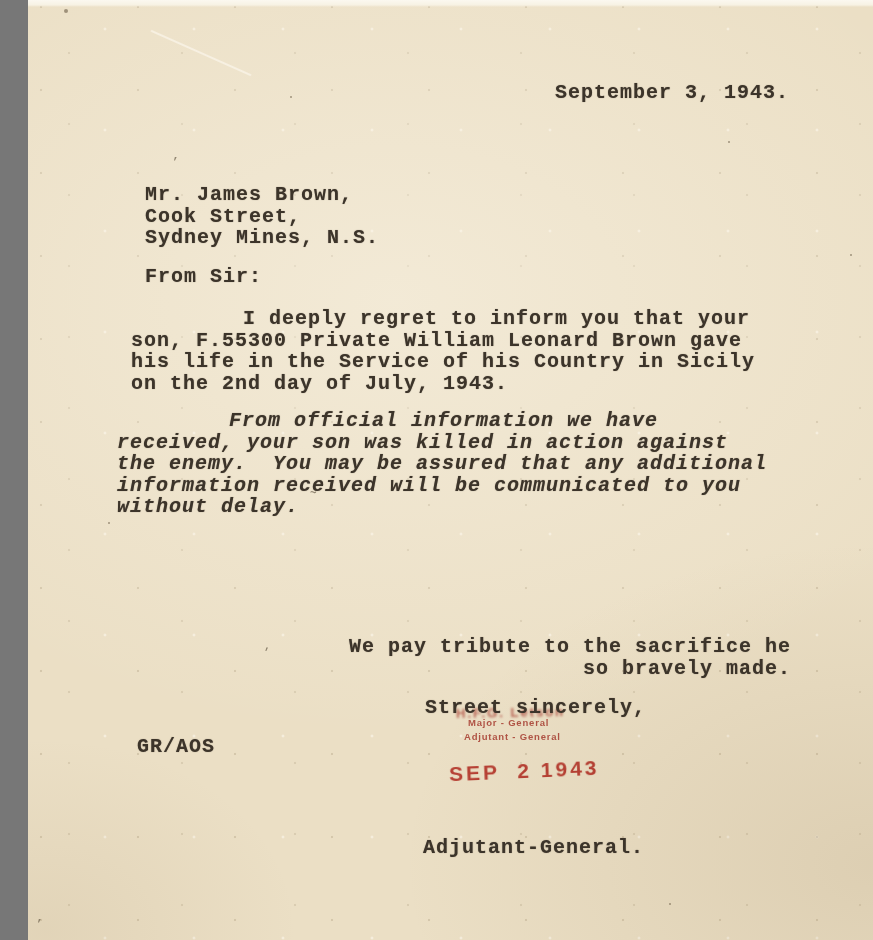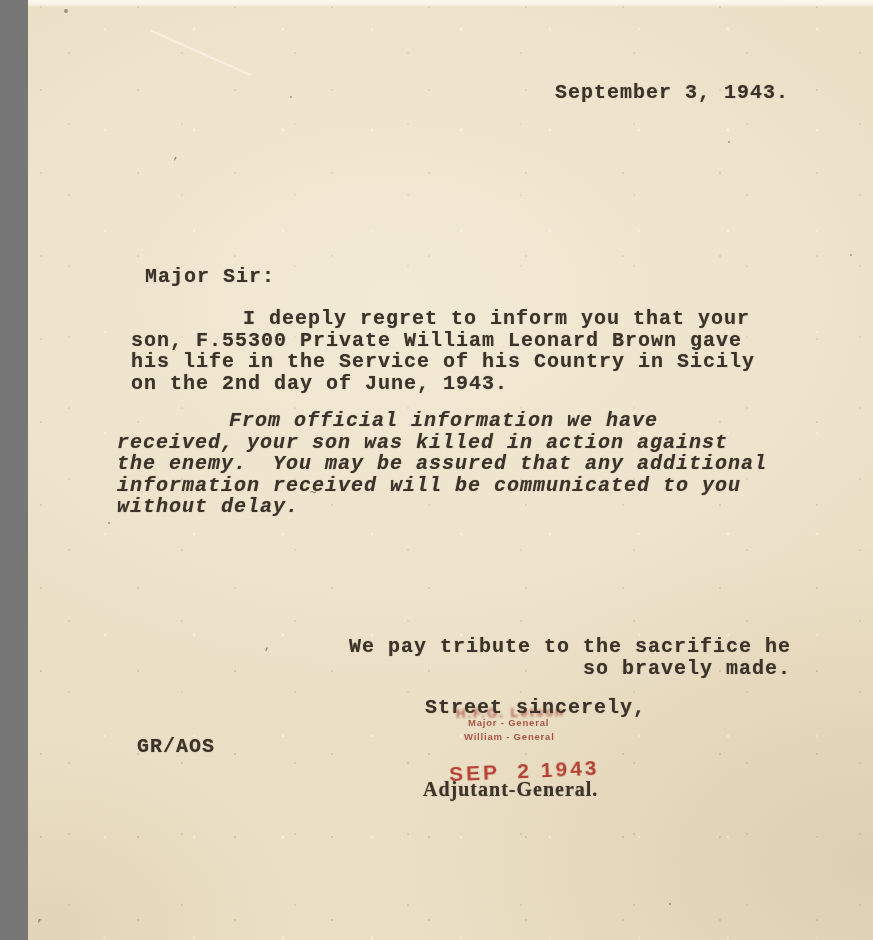--- a/index.html
+++ b/index.html
@@ -69,49 +69,52 @@
 </style>
 </head>
 <body>
 
 <div class="sheet">
   <div class="top-strip"></div>
   <div class="scratch"></div>
 
   <div class="typed" style="left:527px;top:82px;">September 3, 1943.</div>
 
+  <div class="typed" style="left:117px;top:184px;">Mr. James Brown,
+Cook Street,
+Sydney Mines, N.S.</div>
 
-  <div class="typed" style="left:117px;top:266px;">Major Sir:</div>
+  <div class="typed" style="left:117px;top:266px;">From Sir:</div>
 
   <div class="typed para" style="left:103px;top:308px;">I deeply regret to inform you that your
 son, F.55300 Private William Leonard Brown gave
 his life in the Service of his Country in Sicily
-on the 2nd day of June, 1943.</div>
+on the 2nd day of July, 1943.</div>
 
   <div class="typed para" style="left:89px;top:410px;font-style:italic;">From official information we have
 received, your son was killed in action against
 the enemy.  You may be assured that any additional
 information received will be communicated to you
 without delay.</div>
 
 
   <div class="typed para" style="left:103px;top:636px;text-align:right;">We pay tribute to the sacrifice he
 so bravely made.</div>
 
   <div class="typed" style="left:397px;top:697px;">Street sincerely,</div>
 
   <div class="stamp stamp-name">H.F.G. Letson</div>
   <div class="stamp stamp-small1">Major - General</div>
-  <div class="stamp stamp-small2">William - General</div>
+  <div class="stamp stamp-small2">Adjutant - General</div>
 
   <div class="typed" style="left:109px;top:736px;">GR/AOS</div>
 
   <div class="stamp date-stamp">SEP  2 1943</div>
 
-  <div class="typed" style="left:395px;top:779px;font-family:Liberation Serif, serif;">Adjutant-General.</div>
+  <div class="typed" style="left:395px;top:837px;">Adjutant-General.</div>
 
   <div class="speck" style="left:36px;top:9px;width:4px;height:4px;"></div>
   <div class="tickmark" style="left:144px;top:156px;">’</div>
   <div class="tickmark" style="left:236px;top:640px;">,</div>
   <div class="tickmark" style="left:282px;top:487px;">~</div>
   <div class="tickmark" style="left:8px;top:918px;">’</div>
   <div class="speck" style="left:700px;top:141px;width:2px;height:2px;"></div>
   <div class="speck" style="left:822px;top:254px;width:2px;height:2px;"></div>
   <div class="speck" style="left:262px;top:96px;width:2px;height:2px;"></div>
   <div class="speck" style="left:641px;top:903px;width:2px;height:2px;"></div>

